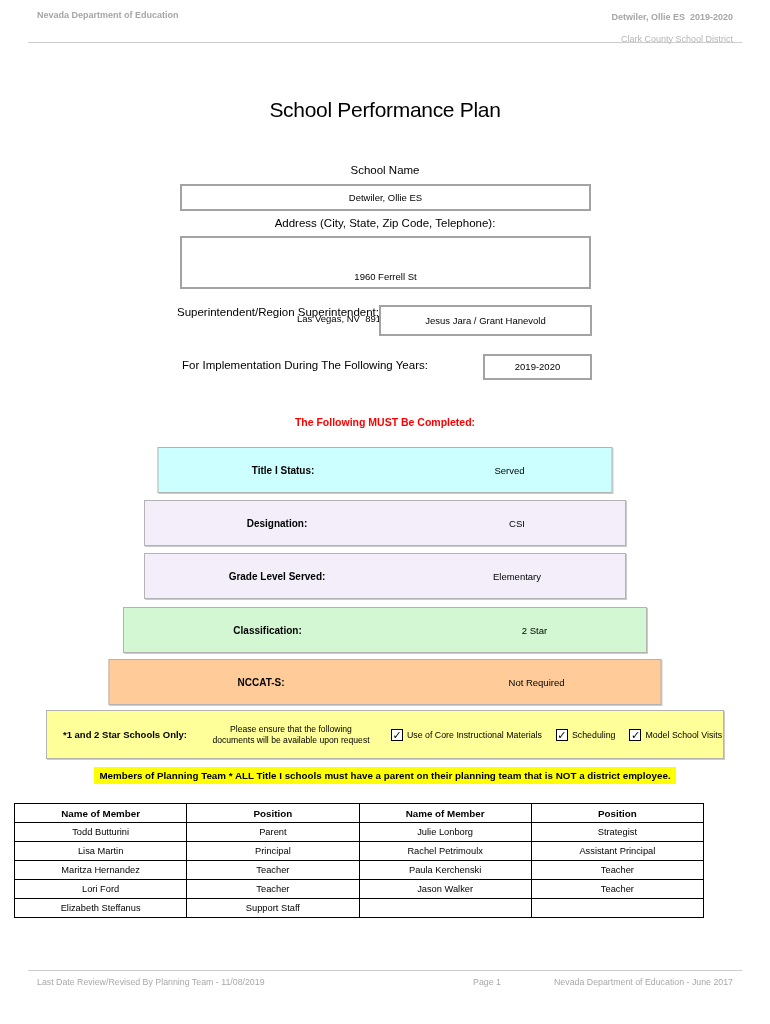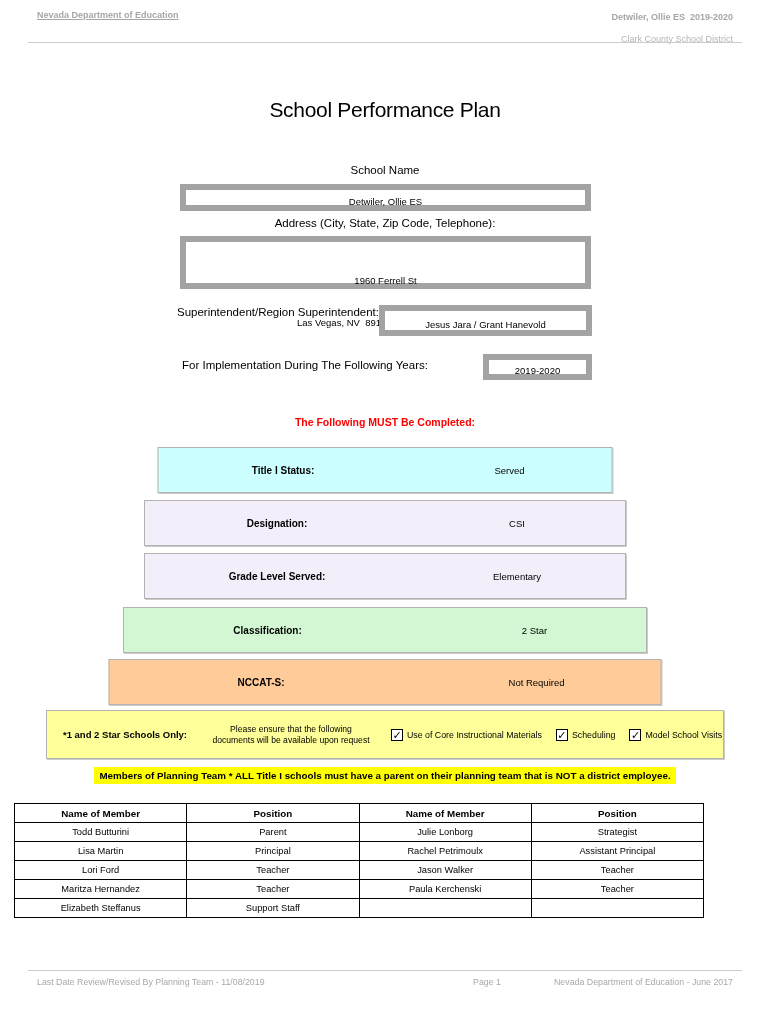--- a/index.html
+++ b/index.html
@@ -2,32 +2,32 @@
 <html><head>
 <meta charset="utf-8">
 <style>
   html,body{margin:0;padding:0;background:#fff;}
   .page{
     position:relative;width:770px;height:1024px;margin:0 auto;background:#ffffff;
     font-family:"Liberation Sans", sans-serif;color:#000;overflow:hidden;
   }
   
   .doc-header{position:absolute;top:10px;left:37px;right:37px;display:flex;justify-content:space-between;font-size:9px;color:#a6a6a6;}
-  .hdr-left{font-weight:bold;white-space:pre;text-decoration:underline;}
+  .hdr-left{font-weight:bold;white-space:pre;}
   .hdr-right{text-align:right;line-height:14px;}
   .hdr-right .l1{font-weight:bold;white-space:pre;}
   .hdr-right .l2{color:#b5b5b5;margin-top:8px;}
   .rule-top{position:absolute;top:42px;left:28px;right:28px;border-top:1px solid #cccccc;}
   
   .title{position:absolute;top:98px;left:0;right:0;text-align:center;font-size:21px;font-weight:normal;letter-spacing:-0.3px;}
   
   .fld-label{position:absolute;left:0;right:0;text-align:center;font-size:11.5px;}
   .lbl-school{top:164px;}
   .lbl-address{top:217px;}
-  .fbox{position:absolute;border:6px solid #a3a3a3;background:#fff;font-size:9.5px;text-align:center;box-sizing:border-box;}
+  .fbox{position:absolute;border:2px solid #a3a3a3;background:#fff;font-size:9.5px;text-align:center;box-sizing:border-box;}
   .box-school{top:184px;left:180px;width:411px;height:27px;line-height:23px;}
   .box-address{top:236px;left:180px;width:411px;height:53px;padding-top:7px;line-height:21px;white-space:pre-line;}
   .box-address .ln{display:block;white-space:pre;}
   .lbl-superintendent{position:absolute;top:305px;left:158px;width:240px;text-align:center;font-size:11.5px;line-height:15px;}
   .box-superintendent{top:305px;left:379px;width:213px;height:31px;line-height:27px;}
   .lbl-implementation{position:absolute;top:359px;left:140px;width:330px;text-align:center;font-size:11.5px;}
   .box-implementation{top:354px;left:483px;width:109px;height:26px;line-height:22px;}
   
   .must-notice{position:absolute;top:416px;left:0;right:0;text-align:center;color:#ff0000;font-weight:bold;font-size:10.5px;}
   
@@ -154,29 +154,29 @@
         <td>Julie Lonborg</td>
         <td>Strategist</td>
       </tr>
       <tr>
         <td>Lisa Martin</td>
         <td>Principal</td>
         <td>Rachel Petrimoulx</td>
         <td>Assistant Principal</td>
       </tr>
       <tr>
+        <td>Maritza Hernandez</td>
+        <td>Teacher</td>
+        <td>Paula Kerchenski</td>
+        <td>Teacher</td>
+      </tr>
+      <tr>
         <td>Lori Ford</td>
         <td>Teacher</td>
         <td>Jason Walker</td>
-        <td>Teacher</td>
-      </tr>
-      <tr>
-        <td>Maritza Hernandez</td>
-        <td>Teacher</td>
-        <td>Paula Kerchenski</td>
         <td>Teacher</td>
       </tr>
       <tr>
         <td>Elizabeth Steffanus</td>
         <td>Support Staff</td>
         <td></td>
         <td></td>
       </tr>
     </tbody>
   </table>

